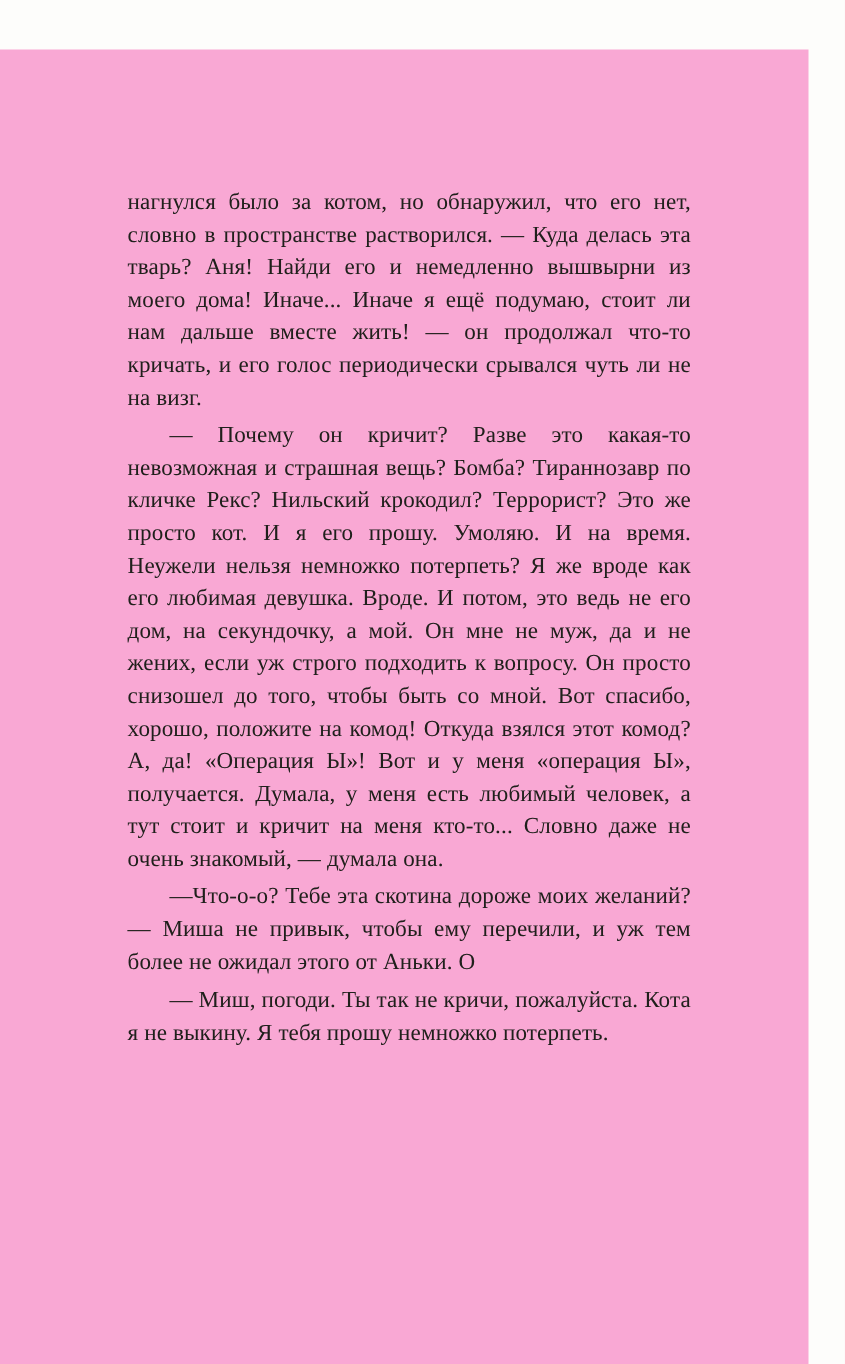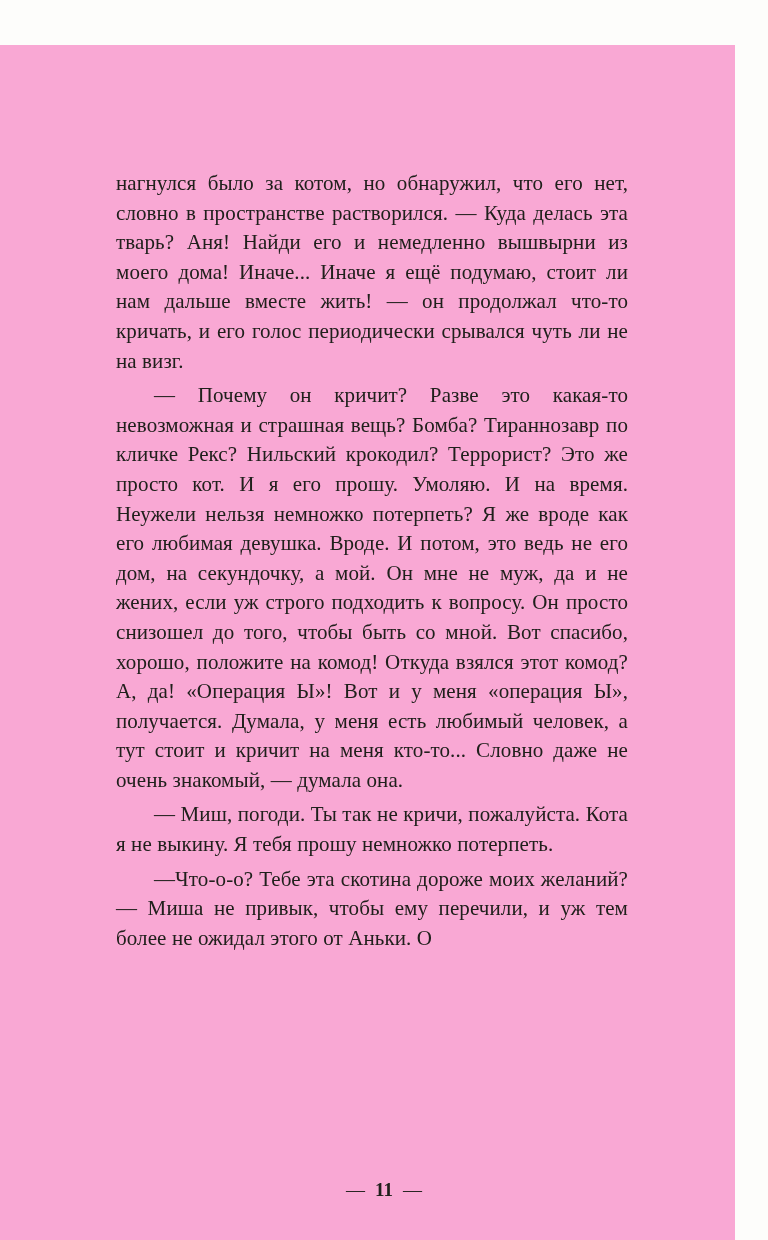--- a/index.html
+++ b/index.html
@@ -54,21 +54,18 @@
   }
 </style>
 </head>
 <body>
 
 <div class="page">
 
   <div class="text-block">
     <p>нагнулся было за котом, но обнаружил, что его нет, словно в пространстве растворился. — Куда делась эта тварь? Аня! Найди его и немедленно вышвырни из моего дома! Иначе... Иначе я ещё подумаю, стоит ли нам дальше вместе жить! — он продолжал что-то кричать, и его голос периодически срывался чуть ли не на визг.</p>
     <p class="indent">— Почему он кричит? Разве это какая-то невозможная и страшная вещь? Бомба? Тираннозавр по кличке Рекс? Нильский крокодил? Террорист? Это же просто кот. И я его прошу. Умоляю. И на время. Неужели нельзя немножко потерпеть? Я же вроде как его любимая девушка. Вроде. И потом, это ведь не его дом, на секундочку, а мой. Он мне не муж, да и не жених, если уж строго подходить к вопросу. Он просто снизошел до того, чтобы быть со мной. Вот спасибо, хорошо, положите на комод! Откуда взялся этот комод? А, да! «Операция Ы»! Вот и у меня «операция Ы», получается. Думала, у меня есть любимый человек, а тут стоит и кричит на меня кто-то... Словно даже не очень знакомый, — думала она.</p>
+    <p class="indent">—Что-о-о? Тебе эта скотина дороже моих желаний? — Миша не привык, чтобы ему перечили, и уж тем более не ожидал этого от Аньки. О</p>
     <p class="indent">— Миш, погоди. Ты так не кричи, пожалуйста. Кота я не выкину. Я тебя прошу немножко потерпеть.</p>
-    <p class="indent">—Что-о-о? Тебе эта скотина дороже моих желаний? — Миша не привык, чтобы ему перечили, и уж тем более не ожидал этого от Аньки. О</p>
   </div>
 
-  <div class="footer">
-    <span class="dash">—</span><span class="num">11</span><span class="dash">—</span>
-  </div>
 
 </div>
 
 </body></html>

